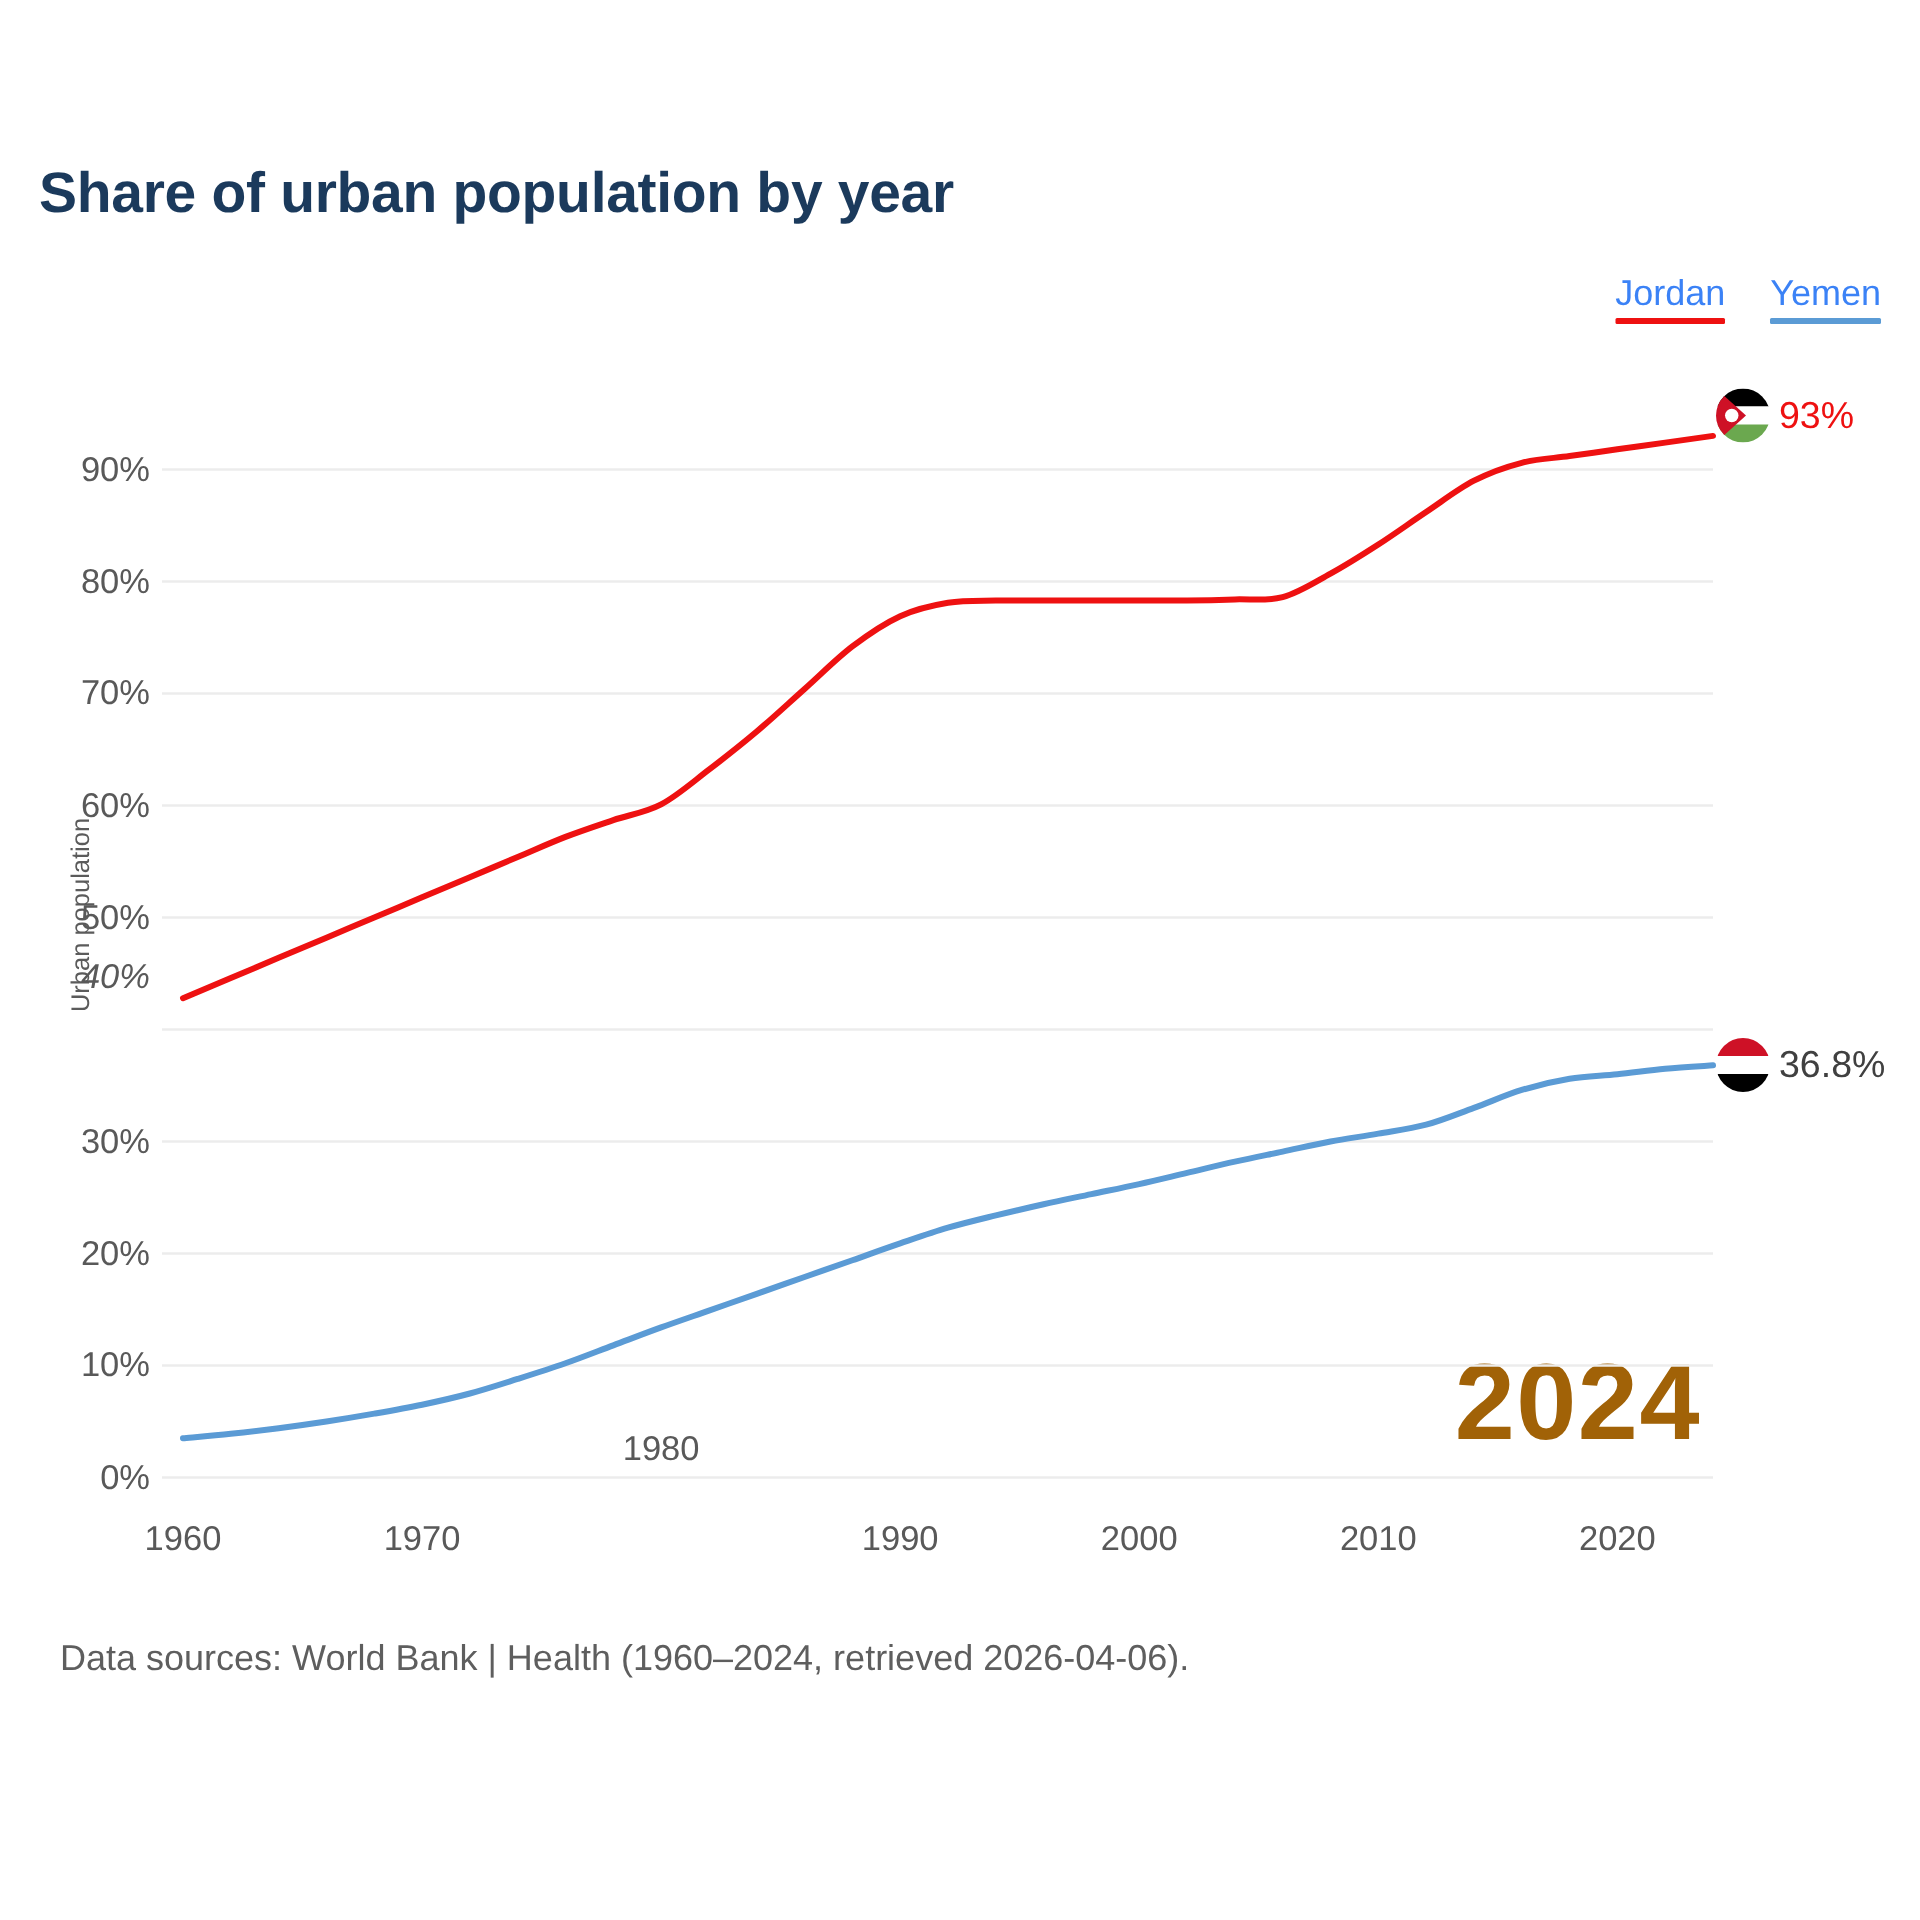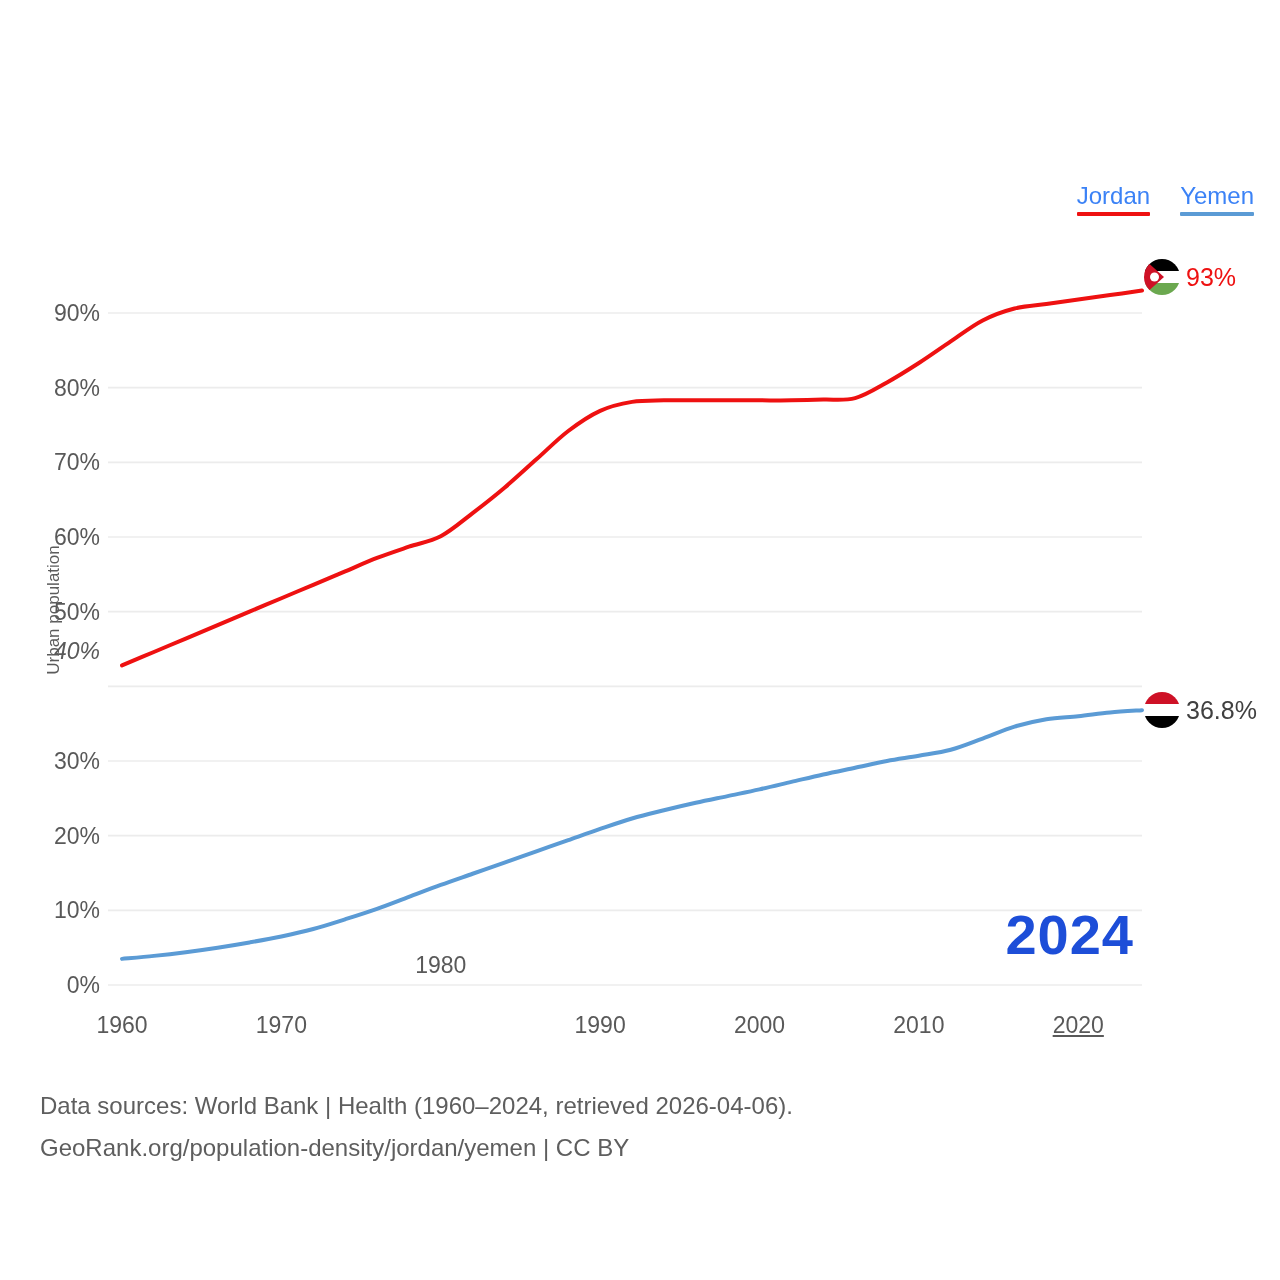--- a/index.html
+++ b/index.html
@@ -89,23 +89,23 @@
     top: 610px;
     font-size: 17px;
     color: #5b5b5b;
     transform: translate(-50%, -50%) rotate(-90deg);
     white-space: nowrap;
   }
   .watermark-year {
     position: absolute;
     right: 146px;
     top: 890px;
-    font-size: 56px;
+    font-size: 72px;
     font-weight: bold;
-    color: #1d4ed8;
+    color: #a16207;
     letter-spacing: 1px;
     line-height: 90px;
   }
 
   
   .endpoint {
     position: absolute;
     display: flex;
     align-items: center;
     gap: 6px;
@@ -150,20 +150,21 @@
     color: #5e5e5e;
     line-height: 42px;
   }
   .footer div { white-space: nowrap; }
 </style>
 </head>
 <body>
 
 <div id="stage">
 
+  <div class="chart-title">Share of urban population by year</div>
 
   <div class="legend">
     <div class="legend-item">
       <span class="legend-label">Jordan</span>
       <span class="legend-rule" id="legend-rule-0" style="background: rgb(238, 17, 17);"></span>
     </div>
     <div class="legend-item">
       <span class="legend-label">Yemen</span>
       <span class="legend-rule" id="legend-rule-1" style="background: rgb(91, 155, 213);"></span>
     </div>
@@ -204,21 +205,21 @@
       <div class="axis-tick-y" style="top: 387.667px; left: 0px; width: 100px;">80%</div>
       <div class="axis-tick-y" style="top: 313px; left: 0px; width: 100px;">90%</div>
     </div>
   <div id="x-ticks">
       <div class="axis-tick-x" style="left: 122px; top: 1012px;">1960</div>
       <div class="axis-tick-x" style="left: 281.375px; top: 1012px;">1970</div>
       <div class="axis-tick-x" style="left: 440.75px; top: 952px;">1980</div>
       <div class="axis-tick-x" style="left: 600.125px; top: 1012px;">1990</div>
       <div class="axis-tick-x" style="left: 759.5px; top: 1012px;">2000</div>
       <div class="axis-tick-x" style="left: 918.875px; top: 1012px;">2010</div>
-      <div class="axis-tick-x" style="left: 1078.25px; top: 1012px; text-decoration: underline;">2020</div>
+      <div class="axis-tick-x" style="left: 1078.25px; top: 1012px;">2020</div>
     </div>
 
   <div class="endpoint" id="endpoint-0" style="left: 1144px; top: 277px;">
     <span class="flag">
       <span class="band" style="top:0;background:#000000;"></span>
       <span class="band" style="top:33.33%;background:#ffffff;"></span>
       <span class="band" style="top:66.66%;background:#6bA84f;"></span>
       <span class="hoist-tri" style="border-left:20px solid #ce1126;"></span>
       <span class="star"></span>
     </span>
@@ -229,16 +230,15 @@
     <span class="flag">
       <span class="band" style="top:0;background:#ce1126;"></span>
       <span class="band" style="top:33.33%;background:#ffffff;"></span>
       <span class="band" style="top:66.66%;background:#000000;"></span>
     </span>
     <span class="endpoint-value" style="color: #404040;">36.8%</span>
   </div>
 
   <div class="footer">
     <div>Data sources: World Bank | Health (1960–2024, retrieved 2026-04-06).</div>
-    <div>GeoRank.org/population-density/jordan/yemen | CC BY</div>
   </div>
 
 </div>
 
 </body></html>

